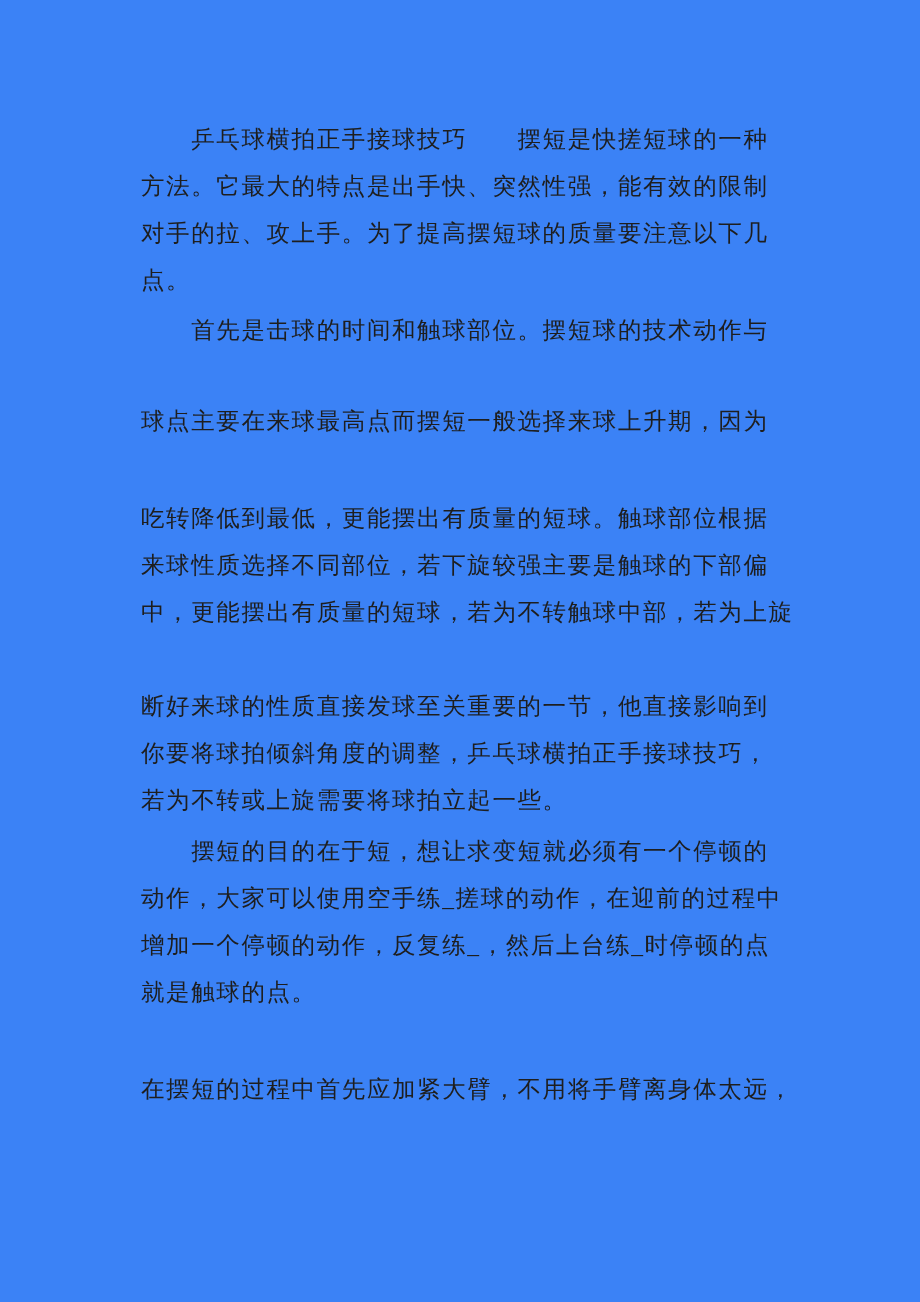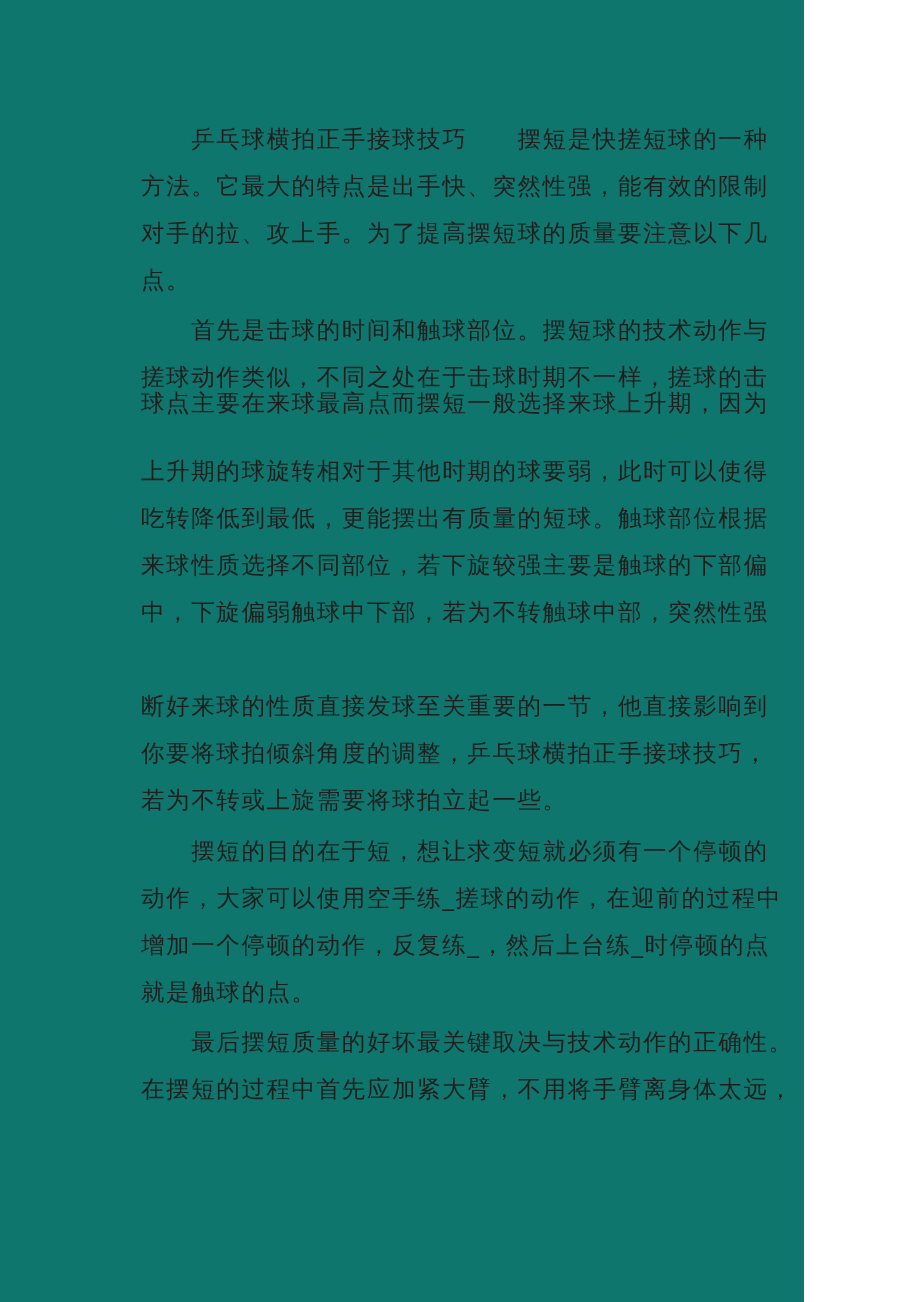--- a/index.html
+++ b/index.html
@@ -11,23 +11,24 @@
       width: 920px;
       height: 1302px;
       position: relative;
       overflow: hidden;
       font-family: "DejaVu Sans", "Liberation Sans", sans-serif;
       color: #1a1a1a;
     }
     .page {
       position: absolute;
       left: 0; top: 0;
-      width: 804px;
+      width: 920px;
       height: 1302px;
-      background: #0f766e;
+      background: #3b82f6;
+      font-family: Liberation Serif, serif;
     }
     .line {
       position: absolute;
       left: 141px;
       white-space: nowrap;
       font-size: 23.5px;
       line-height: 30px;
       letter-spacing: 1.6px;
       color: #1e1e1e;
     }
@@ -36,30 +37,27 @@
 <body>
 
 <div class="page">
 
   <div class="line" style="top:124px">　　乒乓球横拍正手接球技巧　　摆短是快搓短球的一种</div>
   <div class="line" style="top:171px">方法。它最大的特点是出手快、突然性强，能有效的限制</div>
   <div class="line" style="top:218px">对手的拉、攻上手。为了提高摆短球的质量要注意以下几</div>
   <div class="line" style="top:265px">点。</div>
 
   <div class="line" style="top:315px">　　首先是击球的时间和触球部位。摆短球的技术动作与</div>
-  <div class="line" style="top:362px">搓球动作类似，不同之处在于击球时期不一样，搓球的击</div>
-  <div class="line" style="top:388px">球点主要在来球最高点而摆短一般选择来球上升期，因为</div>
-  <div class="line" style="top:456px">上升期的球旋转相对于其他时期的球要弱，此时可以使得</div>
+  <div class="line" style="top:406px">球点主要在来球最高点而摆短一般选择来球上升期，因为</div>
   <div class="line" style="top:503px">吃转降低到最低，更能摆出有质量的短球。触球部位根据</div>
   <div class="line" style="top:550px">来球性质选择不同部位，若下旋较强主要是触球的下部偏</div>
-  <div class="line" style="top:597px">中，下旋偏弱触球中下部，若为不转触球中部，突然性强</div>
+  <div class="line" style="top:597px">中，更能摆出有质量的短球，若为不转触球中部，若为上旋</div>
   <div class="line" style="top:691px">断好来球的性质直接发球至关重要的一节，他直接影响到</div>
   <div class="line" style="top:738px">你要将球拍倾斜角度的调整，乒乓球横拍正手接球技巧，</div>
   <div class="line" style="top:785px">若为不转或上旋需要将球拍立起一些。</div>
 
   <div class="line" style="top:836px">　　摆短的目的在于短，想让求变短就必须有一个停顿的</div>
   <div class="line" style="top:883px">动作，大家可以使用空手练_搓球的动作，在迎前的过程中</div>
   <div class="line" style="top:930px">增加一个停顿的动作，反复练_，然后上台练_时停顿的点</div>
   <div class="line" style="top:977px">就是触球的点。</div>
 
-  <div class="line" style="top:1027px">　　最后摆短质量的好坏最关键取决与技术动作的正确性。</div>
   <div class="line" style="top:1074px">在摆短的过程中首先应加紧大臂，不用将手臂离身体太远，</div>
 </div>
 
 </body></html>

